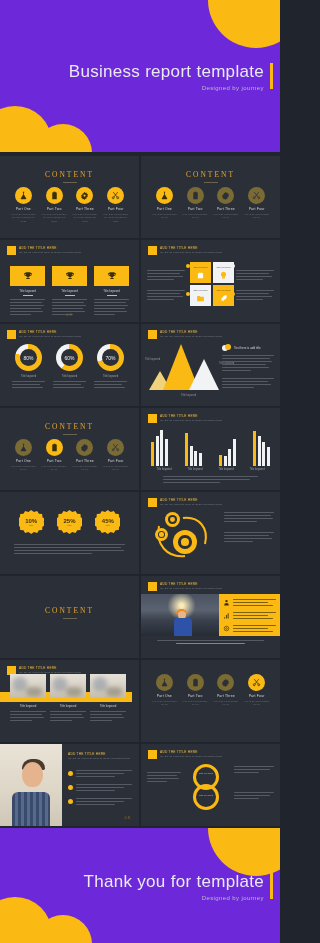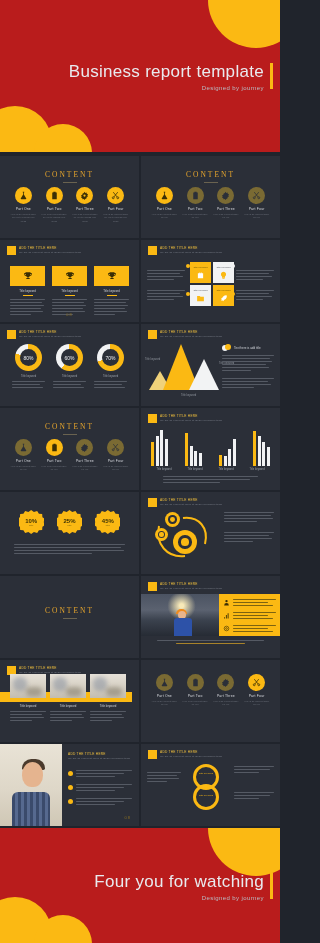--- a/index.html
+++ b/index.html
@@ -12,21 +12,21 @@
   }
   .deck { width:280px; height:943px; position:relative; background:#20242c; }
 
   
   .slide { position:absolute; background:#2b2f38; overflow:hidden; }
   .full { left:0; width:280px; }
   .half-l { left:0; width:139px; }
   .half-r { left:141px; width:139px; }
 
   
-  .hero { background:#b91c1c; }
+  .hero { background:#6d28d9; }
   .hero .blobTR {
     position:absolute; background:#fbb913; border-radius:50%;
     width:96px; height:96px; right:-24px; top:-48px;
   }
   .hero .blobBL1 {
     position:absolute; background:#fbb913; border-radius:50%;
     width:74px; height:74px; left:-22px; bottom:-28px;
   }
   .hero .blobBL2 {
     position:absolute; background:#fbb913; border-radius:50%;
@@ -860,19 +860,19 @@
         <div class="ln" style="width:90%"></div>
         <div class="ln" style="width:62%"></div>
     </div>
   </div>
 
   <div class="slide full hero" style="top:828px;height:115px;">
     <div class="blobTR"></div>
     <div class="blobBL1"></div>
     <div class="blobBL2"></div>
     <div class="hero-txt">
-      <div class="hero-title">Four you for watching</div>
+      <div class="hero-title">Thank you for template</div>
       <div class="hero-sub">Designed by journey</div>
     </div>
     <div class="hero-bar"></div>
   </div>
 
 </div>
 
 </body></html>

